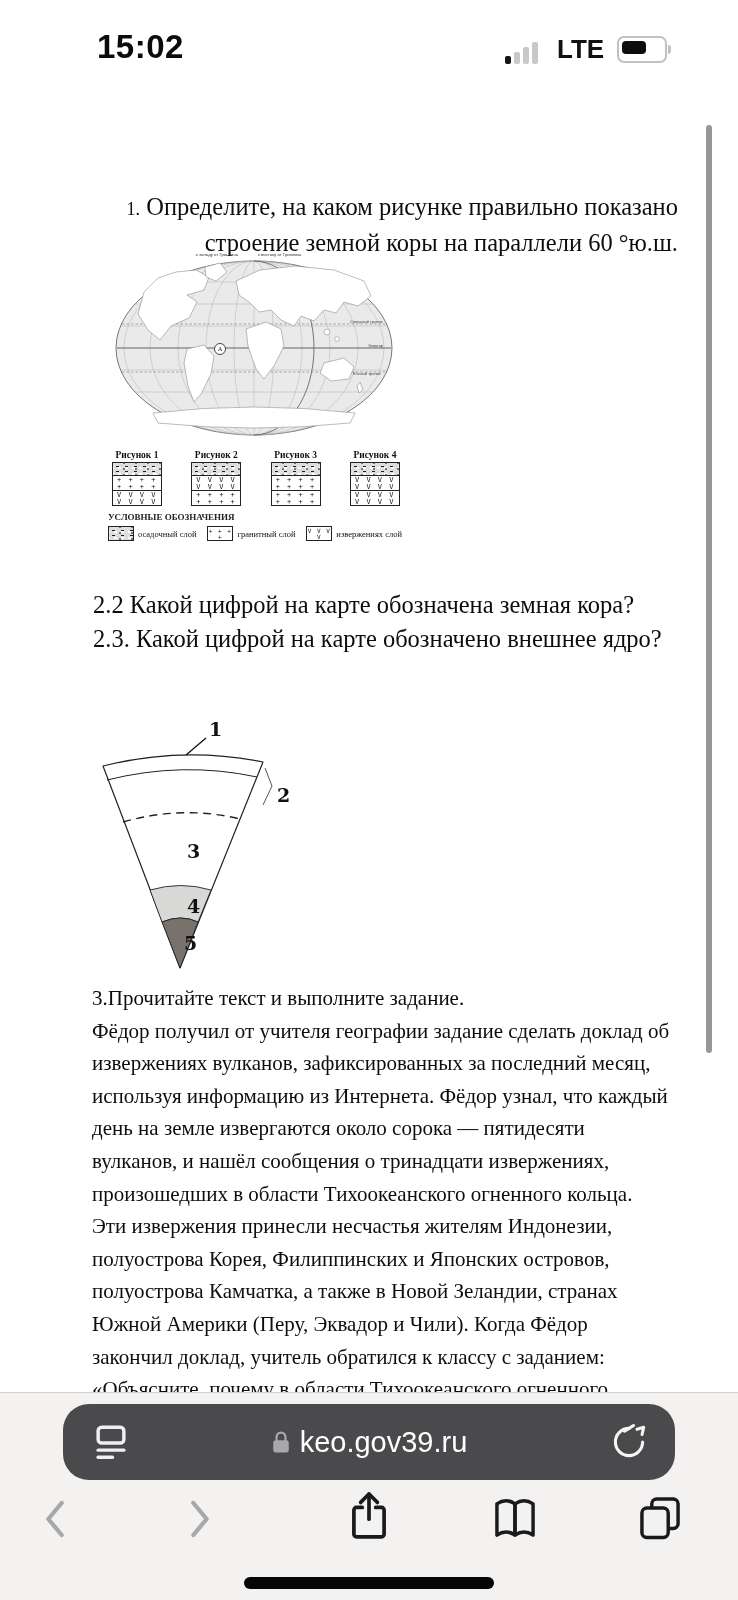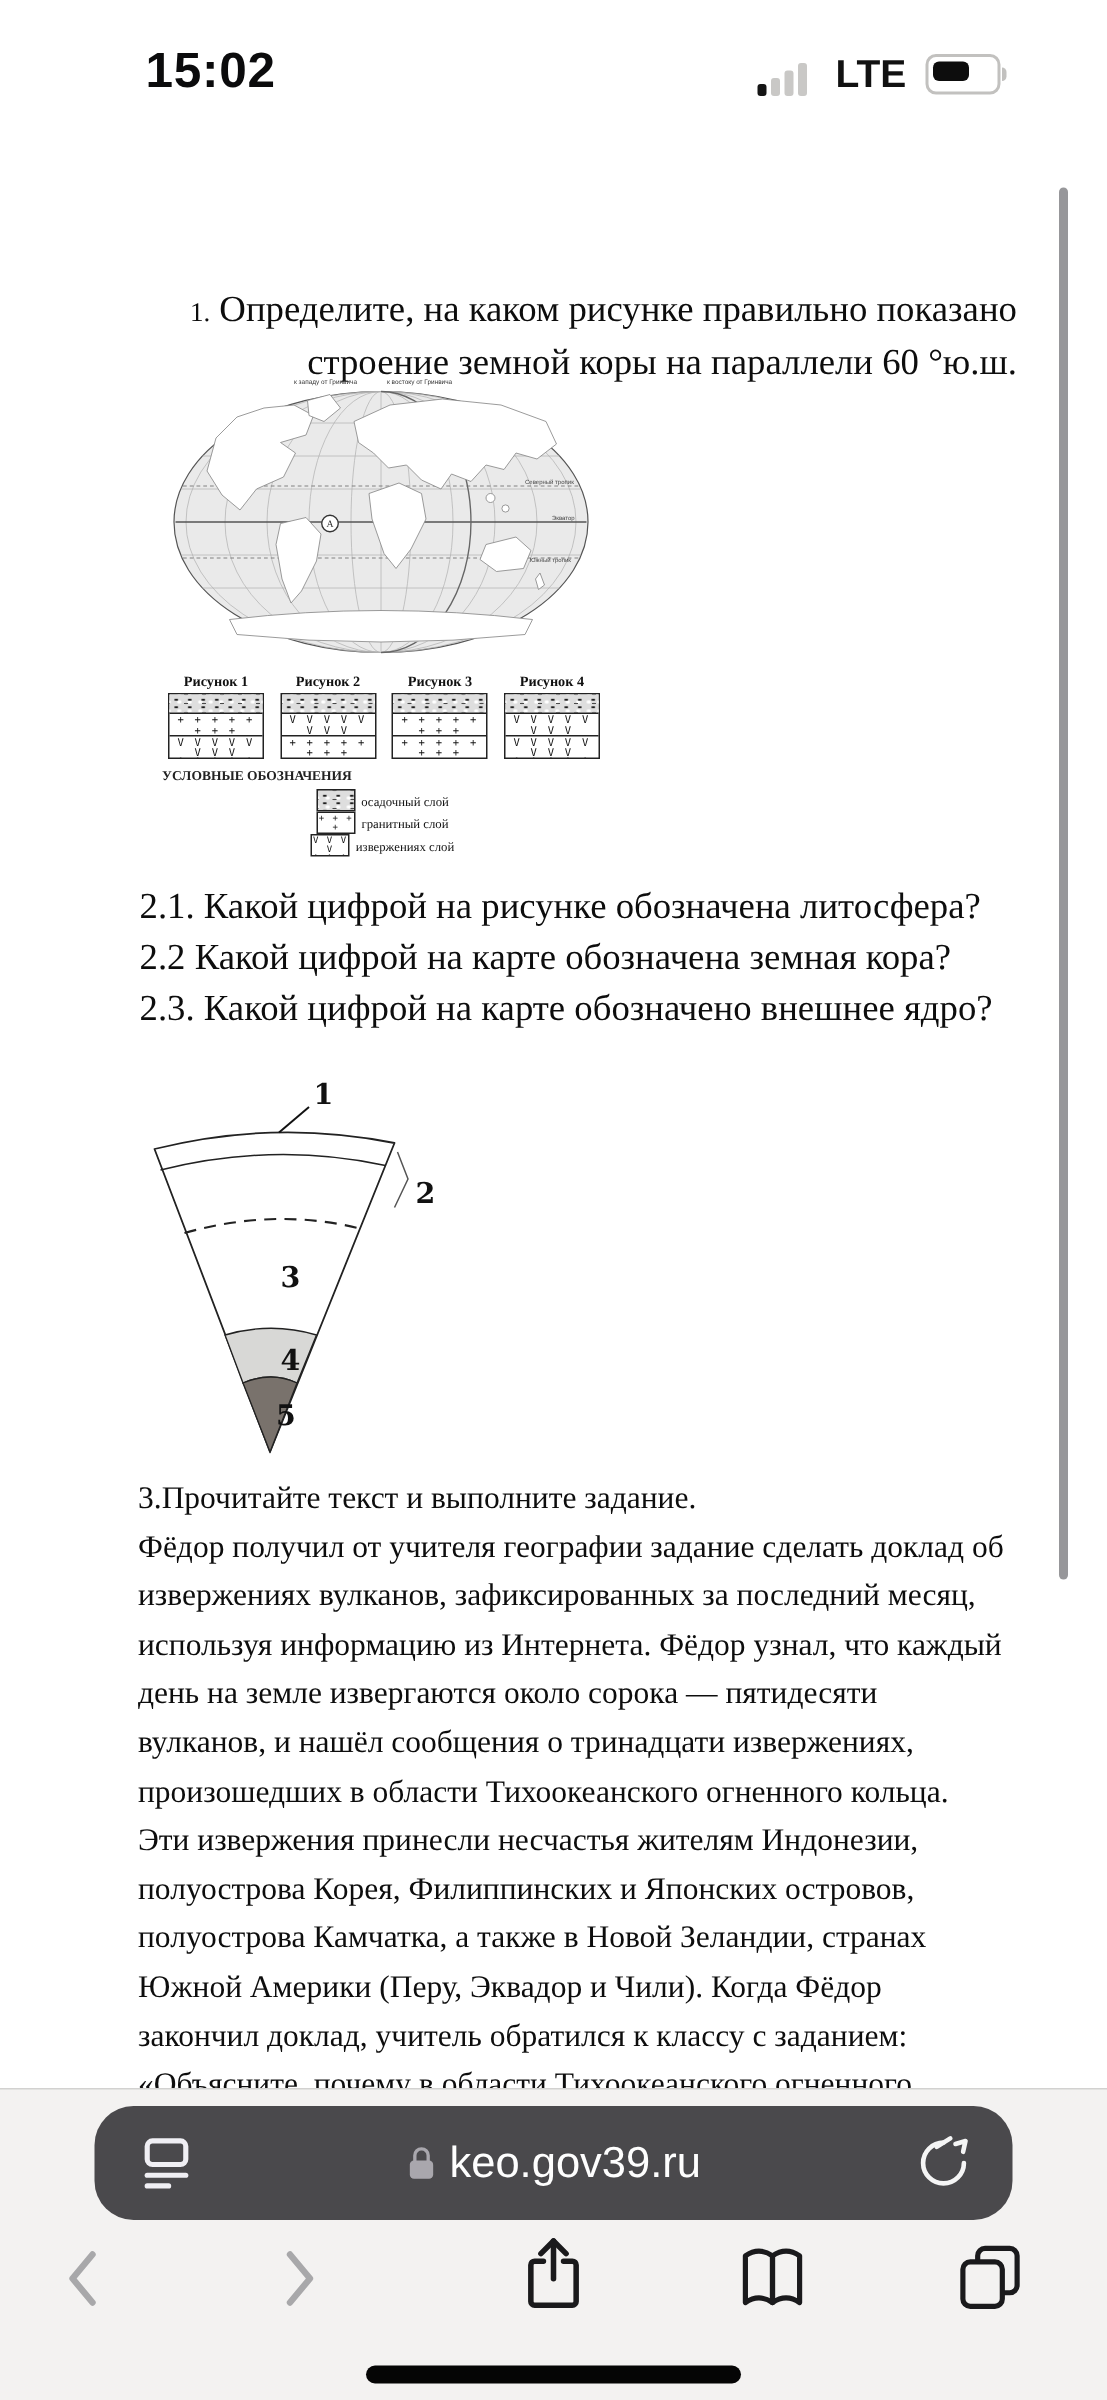--- a/index.html
+++ b/index.html
@@ -31,36 +31,36 @@
   .q2 p{margin:0;}
   .q3{position:absolute;left:92px;top:982px;width:578px;font-size:21px;line-height:32.6px;}
   .q3 .q3title{margin:0;}
   .q3 .q3body{margin:0;}
 
   
   .mapbox{position:absolute;left:108px;top:250px;width:292px;height:190px;}
 
   
   .figrow{position:absolute;left:112px;top:450px;width:288px;display:flex;justify-content:space-between;}
-  .figcol{width:64px;}
+  .figcol{width:50px;}
   .figcap{font-family:"Liberation Serif",serif;font-weight:700;font-size:9.5px;text-align:center;margin-bottom:2px;color:#111;}
   .figbox{border:1px solid #222;background:#fff;}
   .sed{height:12px;background-color:#dedede;
        background-image:radial-gradient(#1c1c1c 1px,transparent 1.5px),
                         radial-gradient(#4a4a4a 1px,transparent 1.4px),
                         radial-gradient(#ffffff 1.2px,transparent 1.6px);
        background-size:9px 5px,12px 6px,7px 6px;background-position:0 1px,5px 3px,3px 2px;}
   .layer{height:13px;overflow:hidden;white-space:pre-line;text-align:center;
          font-family:"DejaVu Sans Mono",monospace;font-size:7px;line-height:6.5px;
          letter-spacing:1.5px;color:#111;border-top:1px solid #222;padding-top:1px;}
 
   
   .legend{position:absolute;left:108px;top:512px;width:294px;}
   .legtitle{font-family:"Liberation Serif",serif;font-weight:700;font-size:9px;color:#222;margin-bottom:4px;}
-  .legitems{display:flex;justify-content:space-between;align-items:center;flex-direction:column;}
+  .legitems{display:flex;justify-content:space-between;align-items:center;}
   .legitem{display:flex;align-items:center;gap:4px;}
   .legsw{width:26px;height:15px;border:1px solid #222;box-sizing:border-box;}
   .legsw.pat{overflow:hidden;white-space:pre-line;text-align:center;
          font-family:"DejaVu Sans Mono",monospace;font-size:6px;line-height:6px;letter-spacing:1px;color:#111;background:#fff;padding-top:1px;}
   .leglabel{font-family:"Liberation Serif",serif;font-size:8.5px;color:#111;}
 
   
   .conebox{position:absolute;left:95px;top:700px;width:200px;height:280px;}
 
   
@@ -203,21 +203,20 @@
       </div>
       <div class="legitem">
         <div class="legsw pat">V V V V
 Λ Λ Λ Λ</div>
         <div class="leglabel">извержениях слой</div>
       </div>
     </div>
   </div>
 
   <div class="doc q2">
-    <p>2.1. Какой цифрой на рисунке обозначена литосфера?</p>
     <p>2.2 Какой цифрой на карте обозначена земная кора?</p>
     <p>2.3. Какой цифрой на карте обозначено внешнее ядро?</p>
   </div>
 
   <div class="conebox">
     <svg width="200" height="280" viewBox="0 0 200 280">
       <path d="M 8,66 Q 88,46 168,62 L 85,268 Z" fill="#ffffff" stroke="#222" stroke-width="1.2" stroke-linejoin="round"></path>
       <path d="M 12,80 Q 88,61 162,77" fill="none" stroke="#222" stroke-width="1"></path>
       <path d="M 28,122 Q 88,105 145,119" fill="none" stroke="#222" stroke-width="1.4" stroke-dasharray="8 5.5"></path>
       <path d="M 55,190 Q 86,181 116,190 L 103,222 Q 86,214 67,222 Z" fill="#d8d8d6" stroke="#222" stroke-width="0.9"></path>

